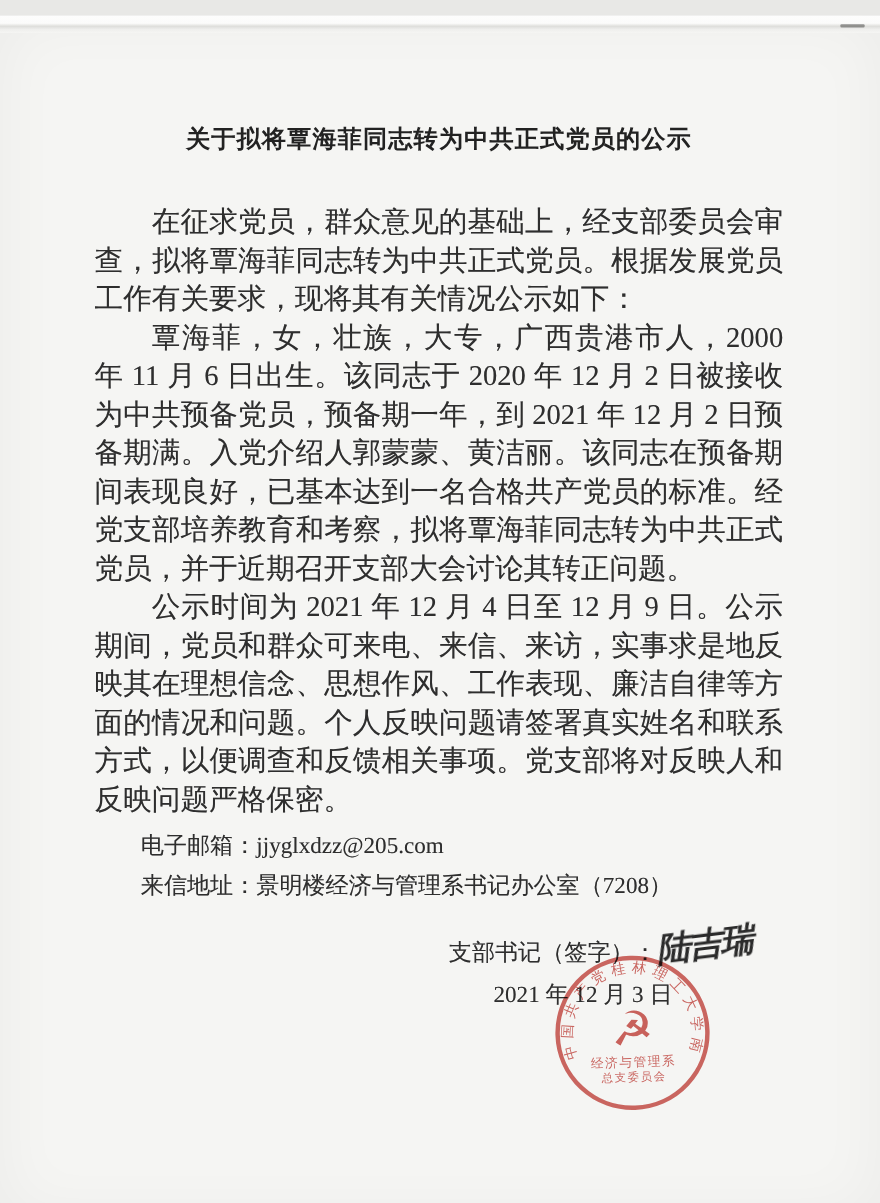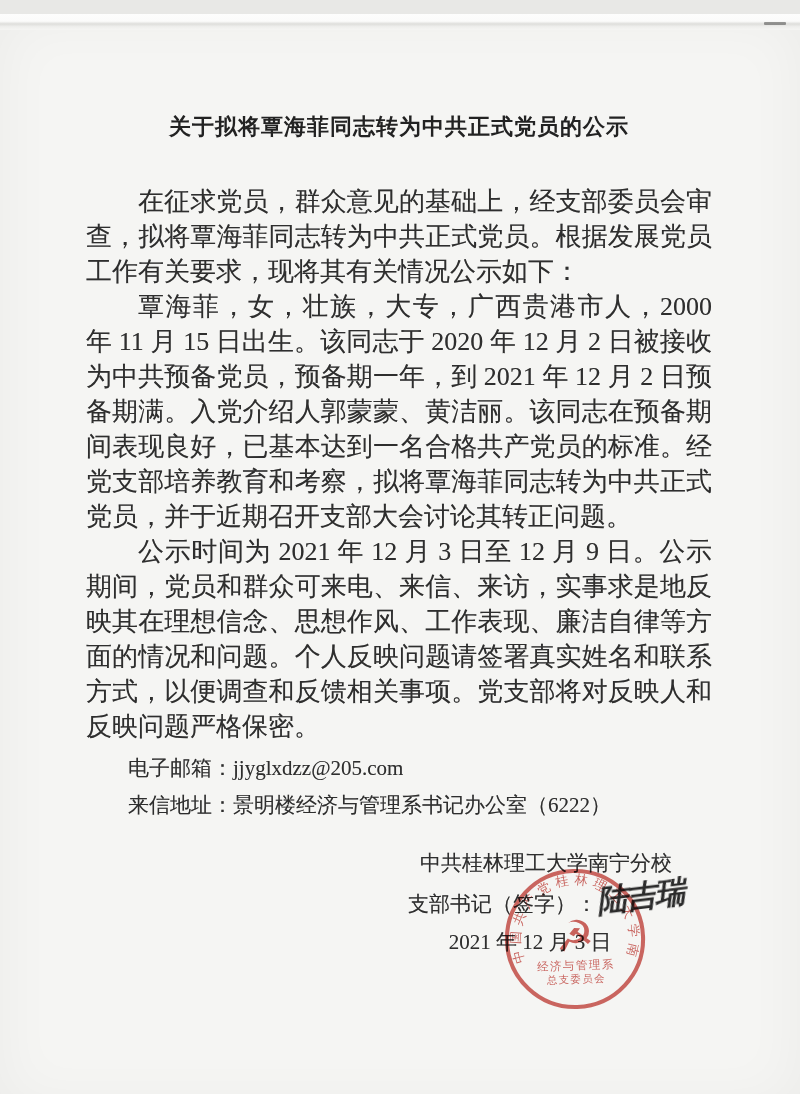--- a/index.html
+++ b/index.html
@@ -94,35 +94,34 @@
 <body>
 
 <div class="page">
   <div class="scan-top-edge"></div>
   <div class="scan-corner-mark"></div>
 
   <div class="content">
     <h1 class="doc-title">关于拟将覃海菲同志转为中共正式党员的公示</h1>
 
     <p class="para">在征求党员，群众意见的基础上，经支部委员会审查，拟将覃海菲同志转为中共正式党员。根据发展党员工作有关要求，现将其有关情况公示如下：</p>
-    <p class="para">覃海菲，女，壮族，大专，广西贵港市人，2000 年 11 月 15 日出生。该同志于 2020 年 12 月 2 日被接收为中共预备党员，预备期一年，到 2021 年 12 月 2 日预备期满。入党介绍人郭蒙蒙、黄洁丽。该同志在预备期间表现良好，已基本达到一名合格共产党员的标准。经党支部培养教育和考察，拟将覃海菲同志转为中共正式党员，并于近期召开支部大会讨论其转正问题。</p>
-    <p class="para">公示时间为 2021 年 12 月 3 日至 12 月 9 日。公示期间，党员和群众可来电、来信、来访，实事求是地反映其在理想信念、思想作风、工作表现、廉洁自律等方面的情况和问题。个人反映问题请签署真实姓名和联系方式，以便调查和反馈相关事项。党支部将对反映人和反映问题严格保密。</p>
+    <p class="para">覃海菲，女，壮族，大专，广西贵港市人，2000 年 11 月 6 日出生。该同志于 2020 年 12 月 2 日被接收为中共预备党员，预备期一年，到 2021 年 12 月 2 日预备期满。入党介绍人郭蒙蒙、黄洁丽。该同志在预备期间表现良好，已基本达到一名合格共产党员的标准。经党支部培养教育和考察，拟将覃海菲同志转为中共正式党员，并于近期召开支部大会讨论其转正问题。</p>
+    <p class="para">公示时间为 2021 年 12 月 4 日至 12 月 9 日。公示期间，党员和群众可来电、来信、来访，实事求是地反映其在理想信念、思想作风、工作表现、廉洁自律等方面的情况和问题。个人反映问题请签署真实姓名和联系方式，以便调查和反馈相关事项。党支部将对反映人和反映问题严格保密。</p>
 
     <div class="contacts">
       <div class="contact-line">
         <span>电子邮箱：</span><span class="contact-value">jjyglxdzz@205.com</span>
       </div>
       <div class="contact-line">
-        <span>来信地址：</span><span class="contact-value">景明楼经济与管理系书记办公室（6222）</span>
+        <span>来信地址：</span><span class="contact-value">景明楼经济与管理系书记办公室（7208）</span>
       </div>
     </div>
   </div>
 
   <div class="signature-block">
-    <div>中共桂林理工大学南宁分校</div>
     <div class="sig-line">
       <span>支部书记（签字）：</span><span class="handwritten-signature">陆吉瑞</span>
     </div>
     <div class="date-line">2021 年 12 月 3 日</div>
   </div>
 
   <svg class="seal" viewBox="0 0 200 200" aria-hidden="true">
     <defs>
       <path id="ring-path" d="M 33 131 A 74 74 0 1 1 167 131" fill="none"></path>
     </defs>

